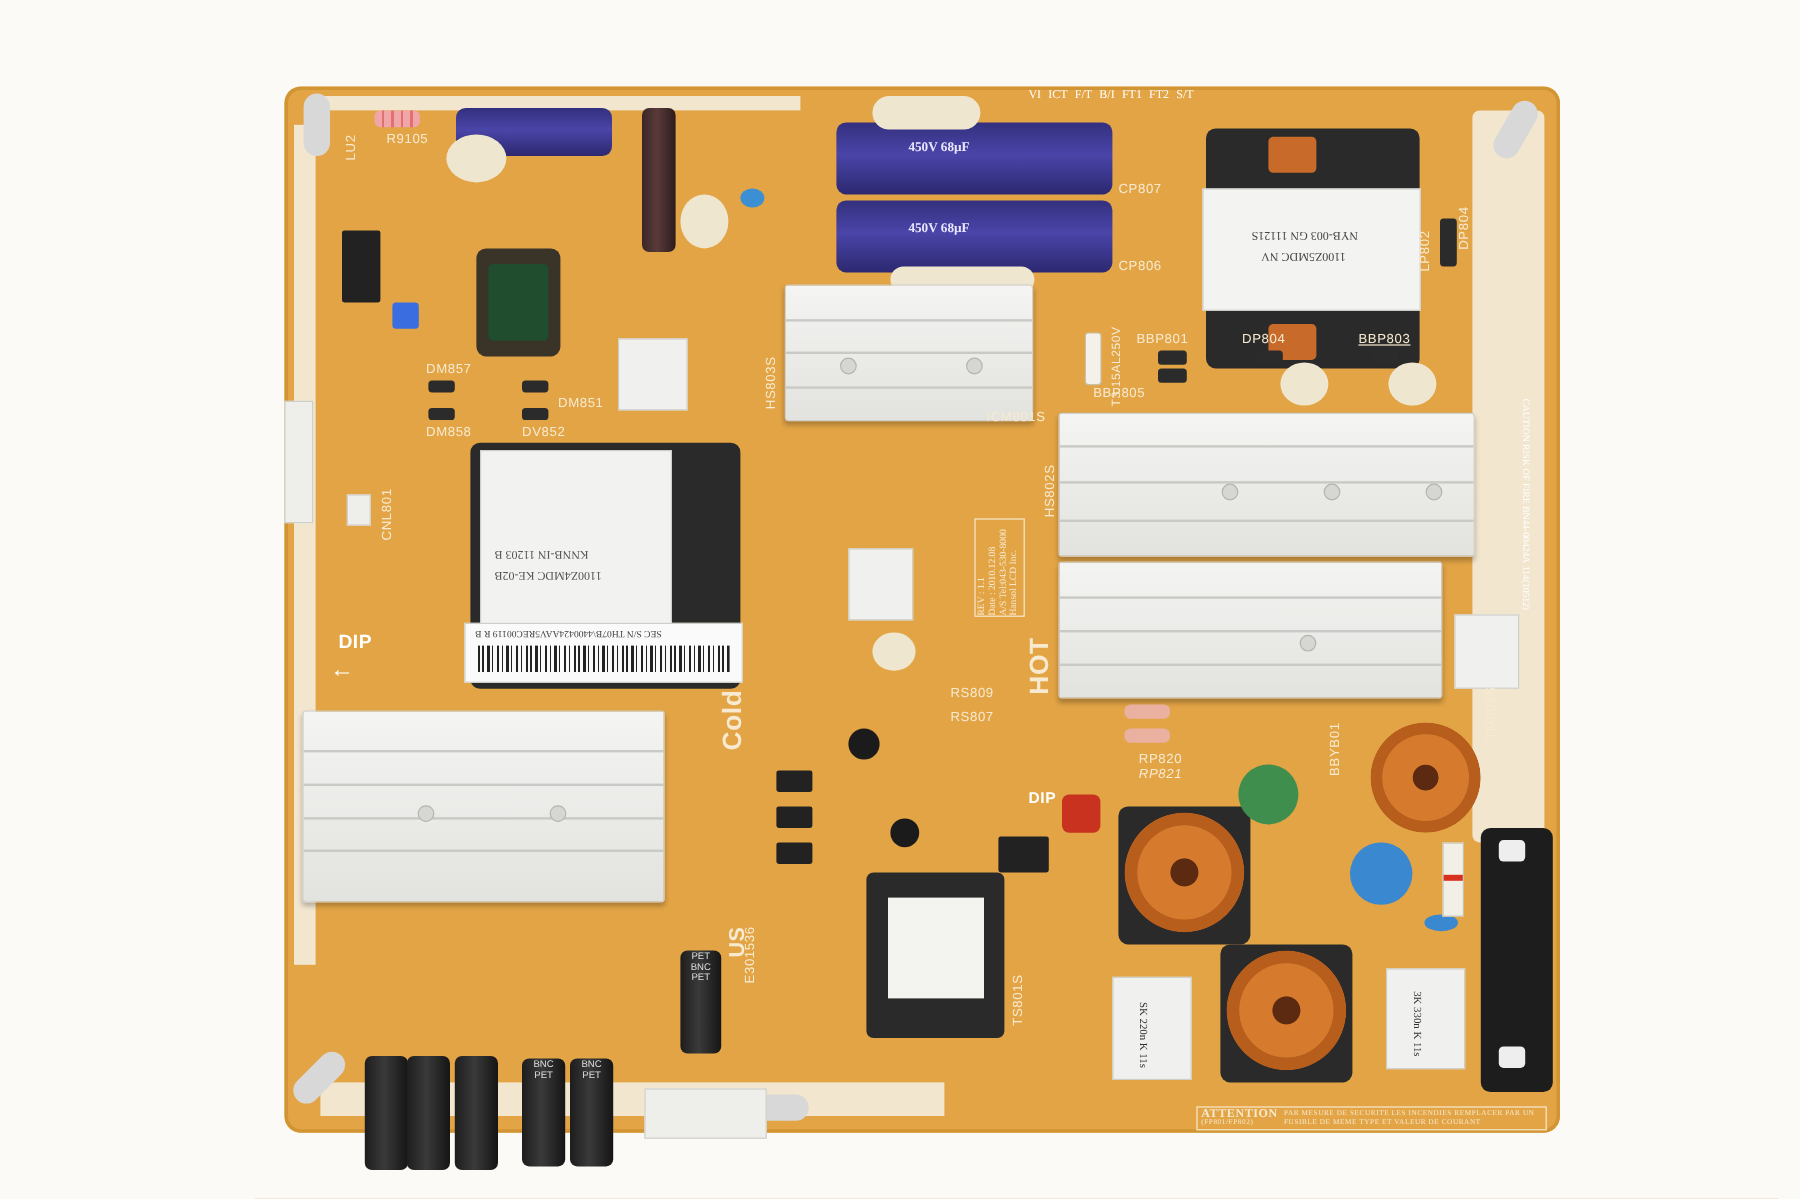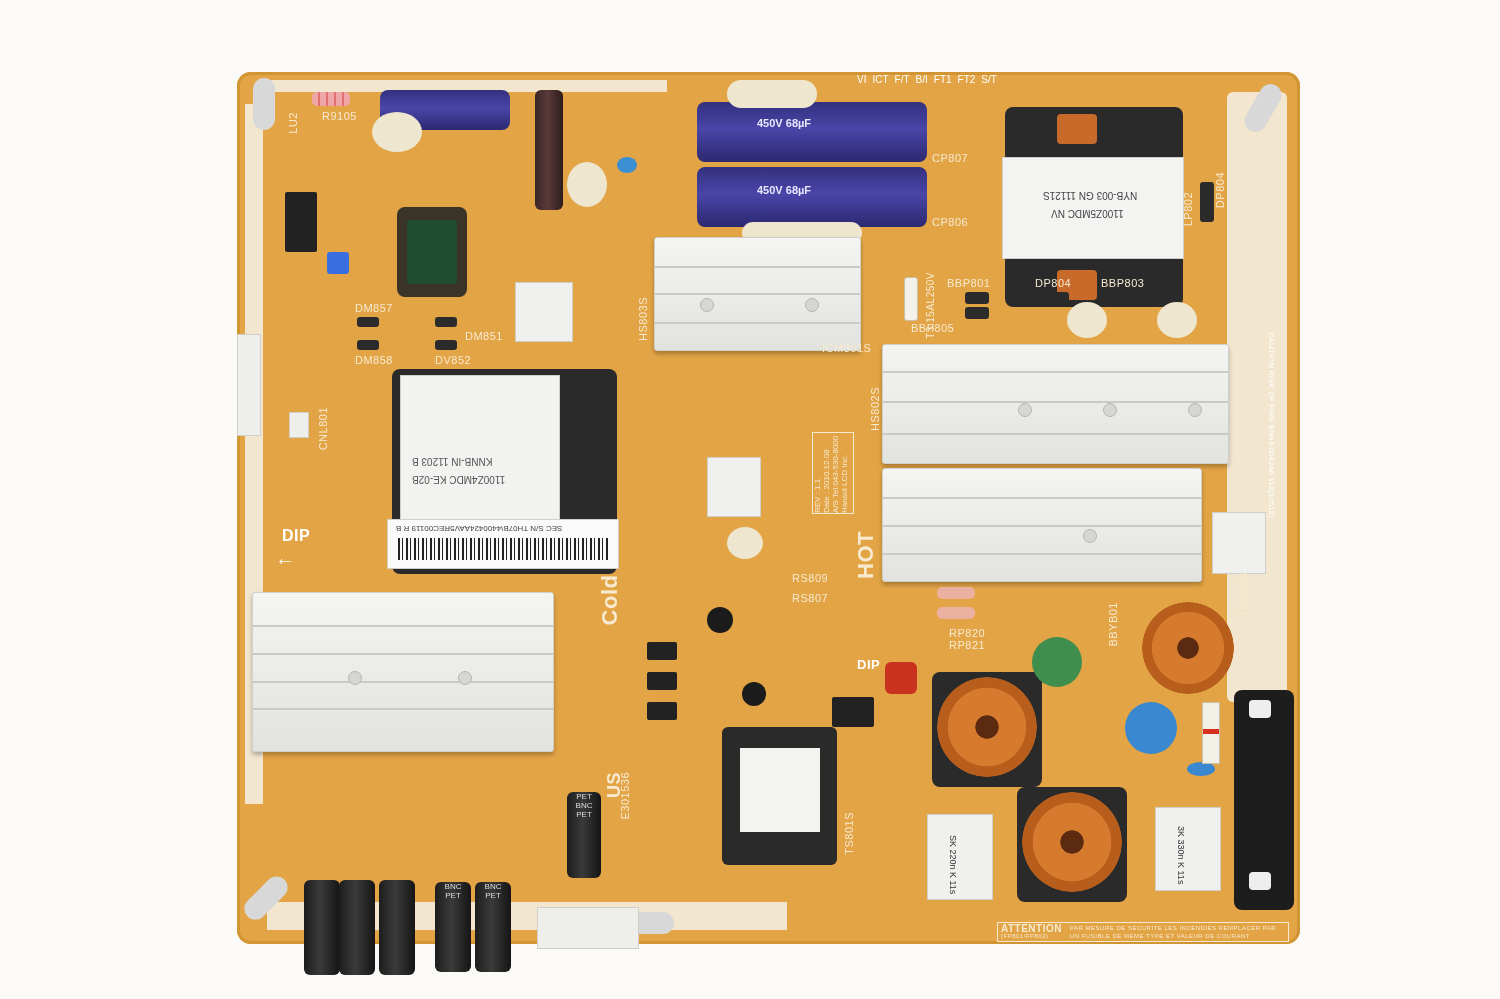--- a/index.html
+++ b/index.html
@@ -1,18 +1,18 @@
 <!DOCTYPE html>
 <html><head>
 <meta charset="utf-8">
 <style>
   html,body{margin:0;padding:0;}
   body{width:1500px;height:999px;background:#fbfaf7;position:relative;overflow:hidden;font-family:"Liberation Sans",sans-serif;}
   .board{position:absolute;left:237px;top:72px;width:1063px;height:872px;background:#e2a445;border-radius:14px;box-shadow:inset 0 0 0 3px #d29534;}
-  .abs{position:absolute;}
+  .abs{position:absolute;font-family:Liberation Serif, serif;}
   .silk{position:absolute;color:#f7ead0;font-size:11px;letter-spacing:0.5px;white-space:nowrap;}
   .silkv{writing-mode:vertical-rl;transform:rotate(180deg);}
   .cream{background:#f2e6cf;}
   .heatsink{position:absolute;background:linear-gradient(#f4f4f2,#e2e2df);border:1px solid #cfcfcb;border-radius:3px;box-shadow:0 3px 4px rgba(0,0,0,0.25);}
   .heatsink .rib{position:absolute;left:0;right:0;height:2px;background:#c9c9c5;}
   .heatsink .hole{position:absolute;width:12px;height:12px;border-radius:50%;background:#d6d6d2;border:1px solid #b5b5b0;}
   .cap-blue{position:absolute;background:linear-gradient(#34307e,#4a45a8 45%,#2c2870);border-radius:8px;color:#e9e6ff;font-size:10px;}
   .cap-black{position:absolute;background:linear-gradient(90deg,#1d1d1d,#3a3a3a 45%,#151515);border-radius:6px;color:#ddd;font-size:8px;text-align:center;}
   .cap-brown{position:absolute;background:linear-gradient(90deg,#3a2626,#5a3a3a 45%,#2d1c1c);border-radius:6px;}
   .glue{position:absolute;background:#efe6cf;border-radius:50%;}
@@ -132,21 +132,21 @@
   <div class="abs" style="left:667px;top:205px;width:12px;height:42px;background:#f3f1ea;border:1px solid #c9c0a5;border-radius:3px;"></div>
   <span class="silk silkv" style="left:688px;top:200px;font-size:10px;">T3.15AL250V</span>
 
   <div class="diode" style="left:728px;top:220px;width:24px;height:12px;"></div>
   <div class="diode" style="left:728px;top:235px;width:24px;height:12px;"></div>
   <div class="diode" style="left:808px;top:220px;width:24px;height:12px;"></div>
   <div class="diode" style="left:905px;top:220px;width:24px;height:12px;"></div>
   <span class="silk" style="left:710px;top:205px;">BBP801</span>
   <span class="silk" style="left:674px;top:250px;">BBP805</span>
   <span class="silk" style="left:798px;top:205px;">DP804</span>
-  <span class="silk" style="left:864px;top:205px;">BBP803</span>
+  <span class="silk" style="left:895px;top:205px;text-decoration:underline;">BBP803</span>
 
   <div class="glue" style="left:830px;top:230px;width:40px;height:36px;"></div>
   <div class="glue" style="left:920px;top:230px;width:40px;height:36px;"></div>
 
   <div class="heatsink" style="left:645px;top:272px;width:345px;height:118px;">
     <div class="rib" style="top:26px;"></div>
       <div class="rib" style="top:56px;"></div>
       <div class="rib" style="top:88px;"></div>
     <div class="hole" style="left:135px;top:58px;"></div>
       <div class="hole" style="left:220px;top:58px;"></div>
@@ -188,21 +188,21 @@
   <div class="ic" style="left:410px;top:630px;width:30px;height:18px;"></div>
 
   <div class="ic" style="left:595px;top:625px;width:42px;height:30px;"></div>
   <div class="abs" style="left:648px;top:590px;width:32px;height:32px;background:#c8321e;border-radius:6px;"></div>
   <div class="disc" style="left:470px;top:535px;width:26px;height:26px;background:#1b1b1b;"></div>
   <div class="disc" style="left:505px;top:610px;width:24px;height:24px;background:#1b1b1b;"></div>
 
   <div class="resistor" style="left:700px;top:515px;width:38px;height:12px;background:#eab0a0;"></div>
   <div class="resistor" style="left:700px;top:535px;width:38px;height:12px;background:#eab0a0;"></div>
   <span class="silk" style="left:712px;top:555px;">RP820</span>
-  <span class="silk" style="left:712px;top:567px;">RP821</span>
+  <span class="silk" style="left:712px;top:567px;font-style:italic;">RP821</span>
 
   <span class="silk" style="left:620px;top:585px;font-size:13px;font-weight:bold;color:#fff;">DIP</span>
 
   <div class="core" style="left:695px;top:600px;width:110px;height:115px;"></div>
   <div class="coil" style="left:700px;top:605px;width:100px;height:100px;"></div>
   <div class="core" style="left:780px;top:715px;width:110px;height:115px;"></div>
   <div class="coil" style="left:785px;top:720px;width:100px;height:100px;"></div>
   <div class="coil" style="left:905px;top:530px;width:92px;height:92px;"></div>
 
   <div class="disc" style="left:795px;top:565px;width:50px;height:50px;background:#3f8e4e;"></div>

